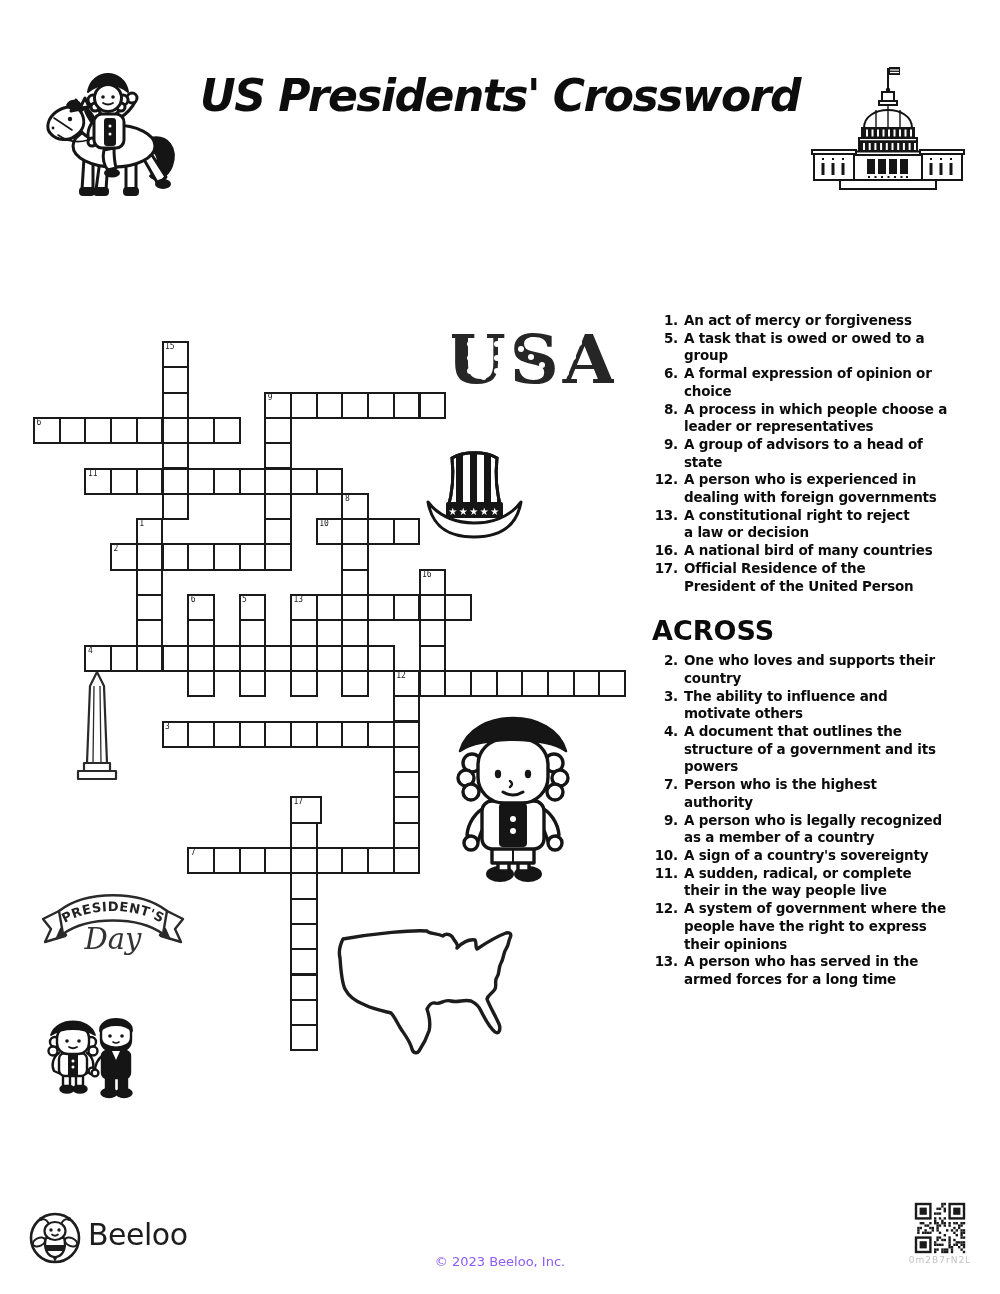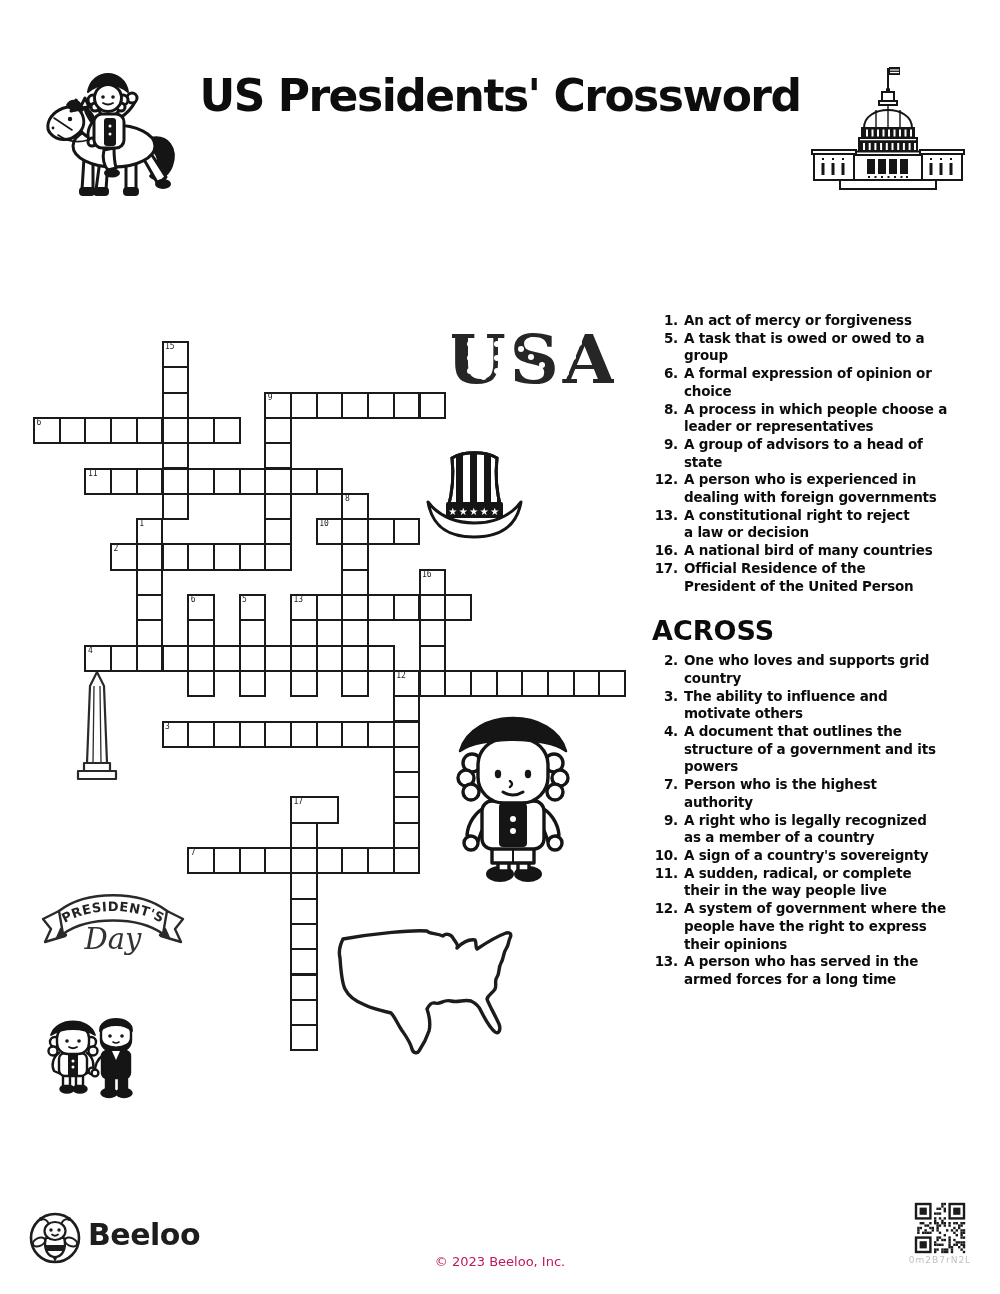--- a/index.html
+++ b/index.html
@@ -1,21 +1,21 @@
 <!DOCTYPE html>
 <html><head>
 <meta charset="utf-8">
 <style>
   * { margin:0; padding:0; box-sizing:border-box; }
   body { background:#888; font-family:"DejaVu Sans", sans-serif; }
   .page { position:relative; width:1000px; height:1294px; background:#ffffff; margin:0 auto; overflow:hidden; }
 
   
   .title { position:absolute; left:150px; top:70px; width:700px; text-align:center;
-           font-size:44px; font-weight:bold; letter-spacing:-1.5px; color:#0d0d0d; }
+           font-size:44px; font-weight:bold; letter-spacing:-1.5px; color:#0d0d0d;font-style:italic; }
   .subtitle { position:absolute; left:150px; top:142px; width:700px; text-align:center;
               font-size:17px; font-weight:bold; letter-spacing:-0.2px; color:#111; }
 
   
   svg.illo { position:absolute; z-index:1; }
 
   
   #crossword { position:absolute; left:0; top:0; z-index:2; }
   .cell { position:absolute; background:#fff; border:2px solid #1a1a1a; }
   .cell .num { position:absolute; top:0px; left:1.5px; font:8px/1.1 "DejaVu Sans Mono", monospace; color:#222; }
@@ -23,24 +23,24 @@
   
   .clues { position:absolute; left:652px; top:312px; width:346px; z-index:3; color:#0c0c0c; }
   .clues h2 { font-size:27px; font-weight:bold; letter-spacing:0px; margin:0 0 6px 0; }
   .clues h2.across { margin-top:20px; }
   .clue-list { list-style:none; }
   .clue-item { display:flex; font-size:13.5px; font-weight:bold; letter-spacing:-0.2px; line-height:17.7px; }
   .clue-num { width:26px; text-align:right; flex:none; margin-right:6px; }
   .clue-text { white-space:pre-line; flex:1; }
 
   
-  .brand-text { position:absolute; left:88px; top:1217px; font-size:30px; font-weight:bold;
+  .brand-text { position:absolute; left:88px; top:1217px; font-size:30px; font-weight:normal;
                 letter-spacing:-0.5px; color:#1d1d1d; }
   .copyright { position:absolute; left:0; top:1254px; width:1000px; text-align:center;
-               font-size:13px; color:#be185d; }
+               font-size:13px; color:#8b5cf6; }
   .qr-label { position:absolute; left:885px; top:1255px; width:110px; text-align:center;
               font-size:9px; letter-spacing:1px; color:#c2c2c2; }
 </style>
 </head>
 <body>
 
 <div class="page">
 
   <svg class="illo" style="left:42px; top:56px;" width="148" height="150" viewBox="0 0 148 150">
     <g stroke="#151515" stroke-width="3" fill="#fff" stroke-linejoin="round" stroke-linecap="round">
@@ -444,21 +444,21 @@
       </div>
       <div class="cell" style="left: 238.6px; top: 619.3px; width: 27.7px; height: 27.3px;"></div>
       <div class="cell" style="left: 238.6px; top: 669.9px; width: 27.7px; height: 27.3px;"></div>
       <div class="cell" style="left: 290px; top: 619.3px; width: 27.7px; height: 27.3px;"></div>
       <div class="cell" style="left: 290px; top: 669.9px; width: 27.7px; height: 27.3px;"></div>
       <div class="cell" style="left: 392.8px; top: 695.2px; width: 27.7px; height: 27.3px;"></div>
       <div class="cell" style="left: 392.8px; top: 745.8px; width: 27.7px; height: 27.3px;"></div>
       <div class="cell" style="left: 392.8px; top: 771.1px; width: 27.7px; height: 27.3px;"></div>
       <div class="cell" style="left: 392.8px; top: 796.4px; width: 27.7px; height: 27.3px;"></div>
       <div class="cell" style="left: 392.8px; top: 821.7px; width: 27.7px; height: 27.3px;"></div>
-      <div class="cell" style="left: 290px; top: 796.4px; width: 49px; height: 27.3px;">
+      <div class="cell" style="left: 290px; top: 796.4px; width: 32px; height: 27.3px;">
         <span class="num">17</span>
       </div>
       <div class="cell" style="left: 290px; top: 821.7px; width: 27.7px; height: 27.3px;"></div>
       <div class="cell" style="left: 290px; top: 872.3px; width: 27.7px; height: 27.3px;"></div>
       <div class="cell" style="left: 290px; top: 897.6px; width: 27.7px; height: 27.3px;"></div>
       <div class="cell" style="left: 290px; top: 922.9px; width: 27.7px; height: 27.3px;"></div>
       <div class="cell" style="left: 290px; top: 948.2px; width: 27.7px; height: 27.3px;"></div>
       <div class="cell" style="left: 290px; top: 973.5px; width: 27.7px; height: 27.3px;"></div>
       <div class="cell" style="left: 290px; top: 998.8px; width: 27.7px; height: 27.3px;"></div>
       <div class="cell" style="left: 290px; top: 1024.1px; width: 27.7px; height: 27.3px;"></div>
@@ -507,42 +507,42 @@
         <li class="clue-item">
           <span class="clue-num">17.</span>
           <span class="clue-text">Official Residence of the
 President of the United Person</span>
         </li>
       </ol>
     <h2 class="across">ACROSS</h2>
     <ol class="clue-list" id="across-list">
         <li class="clue-item">
           <span class="clue-num">2.</span>
-          <span class="clue-text">One who loves and supports grid
+          <span class="clue-text">One who loves and supports their
 country</span>
         </li>
         <li class="clue-item">
           <span class="clue-num">3.</span>
           <span class="clue-text">The ability to influence and
 motivate others</span>
         </li>
         <li class="clue-item">
           <span class="clue-num">4.</span>
           <span class="clue-text">A document that outlines the
 structure of a government and its
 powers</span>
         </li>
         <li class="clue-item">
           <span class="clue-num">7.</span>
           <span class="clue-text">Person who is the highest
 authority</span>
         </li>
         <li class="clue-item">
           <span class="clue-num">9.</span>
-          <span class="clue-text">A right who is legally recognized
+          <span class="clue-text">A person who is legally recognized
 as a member of a country</span>
         </li>
         <li class="clue-item">
           <span class="clue-num">10.</span>
           <span class="clue-text">A sign of a country's sovereignty</span>
         </li>
         <li class="clue-item">
           <span class="clue-num">11.</span>
           <span class="clue-text">A sudden, radical, or complete
 their in the way people live</span>

